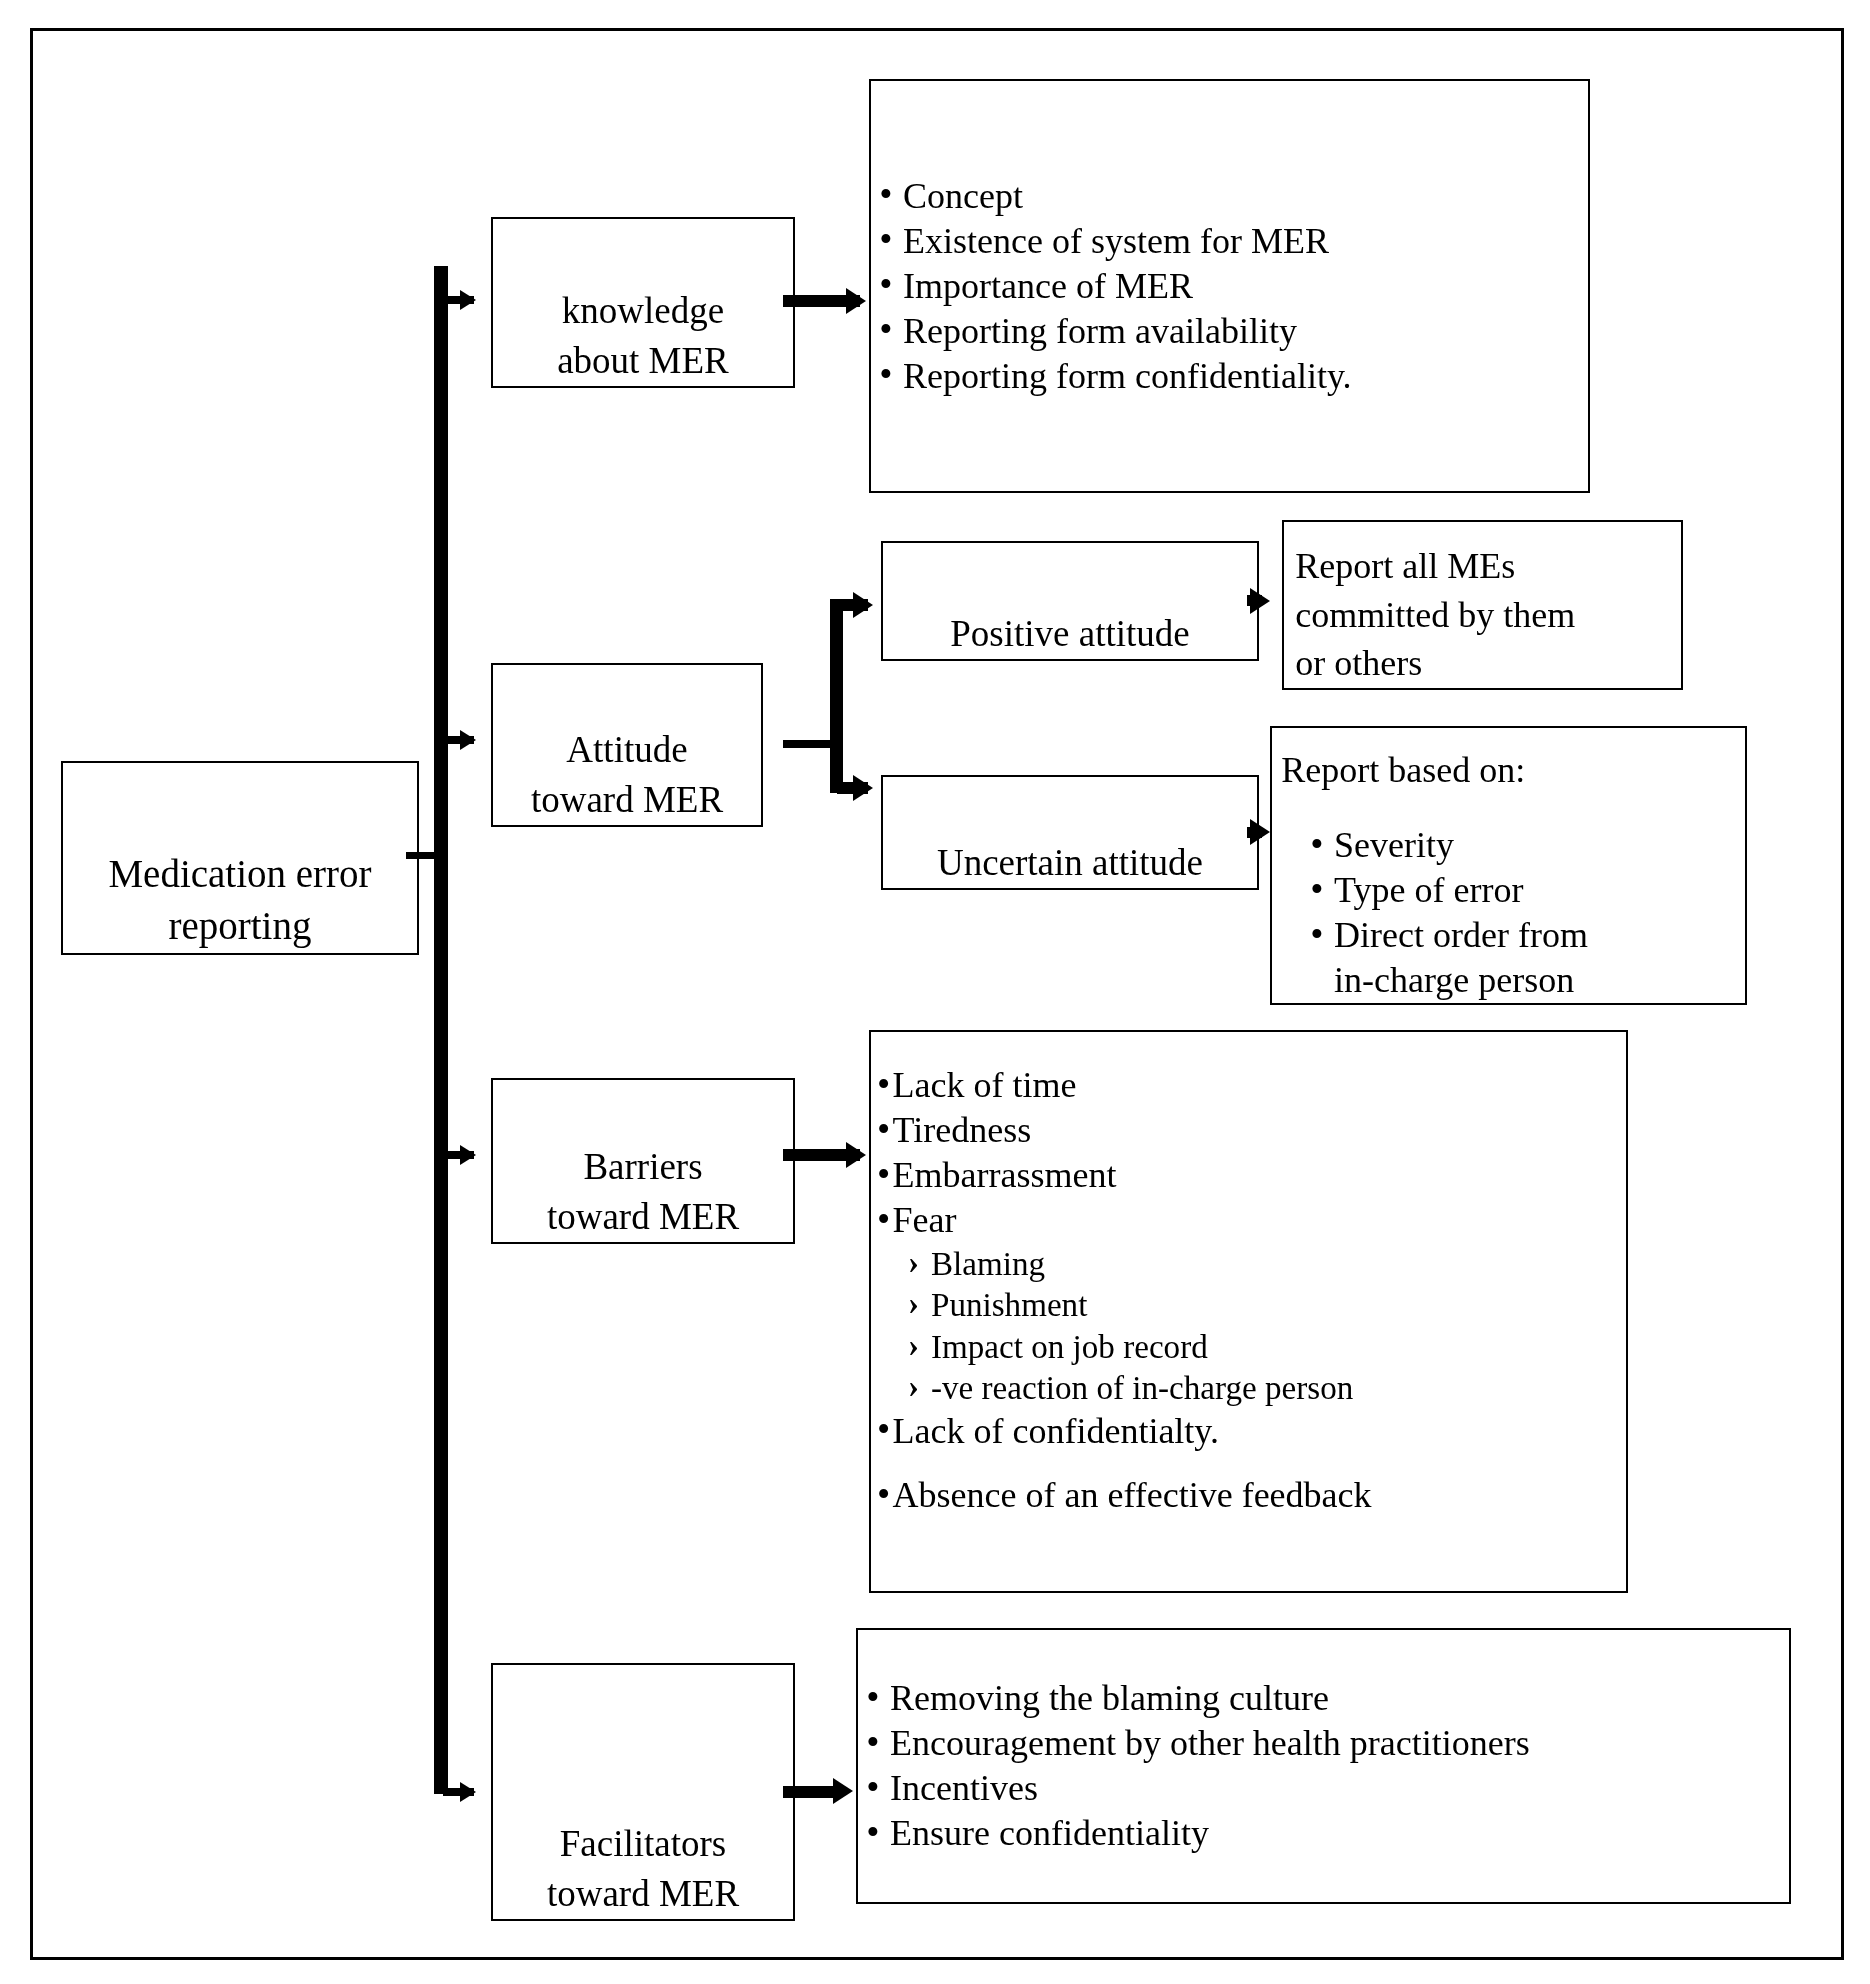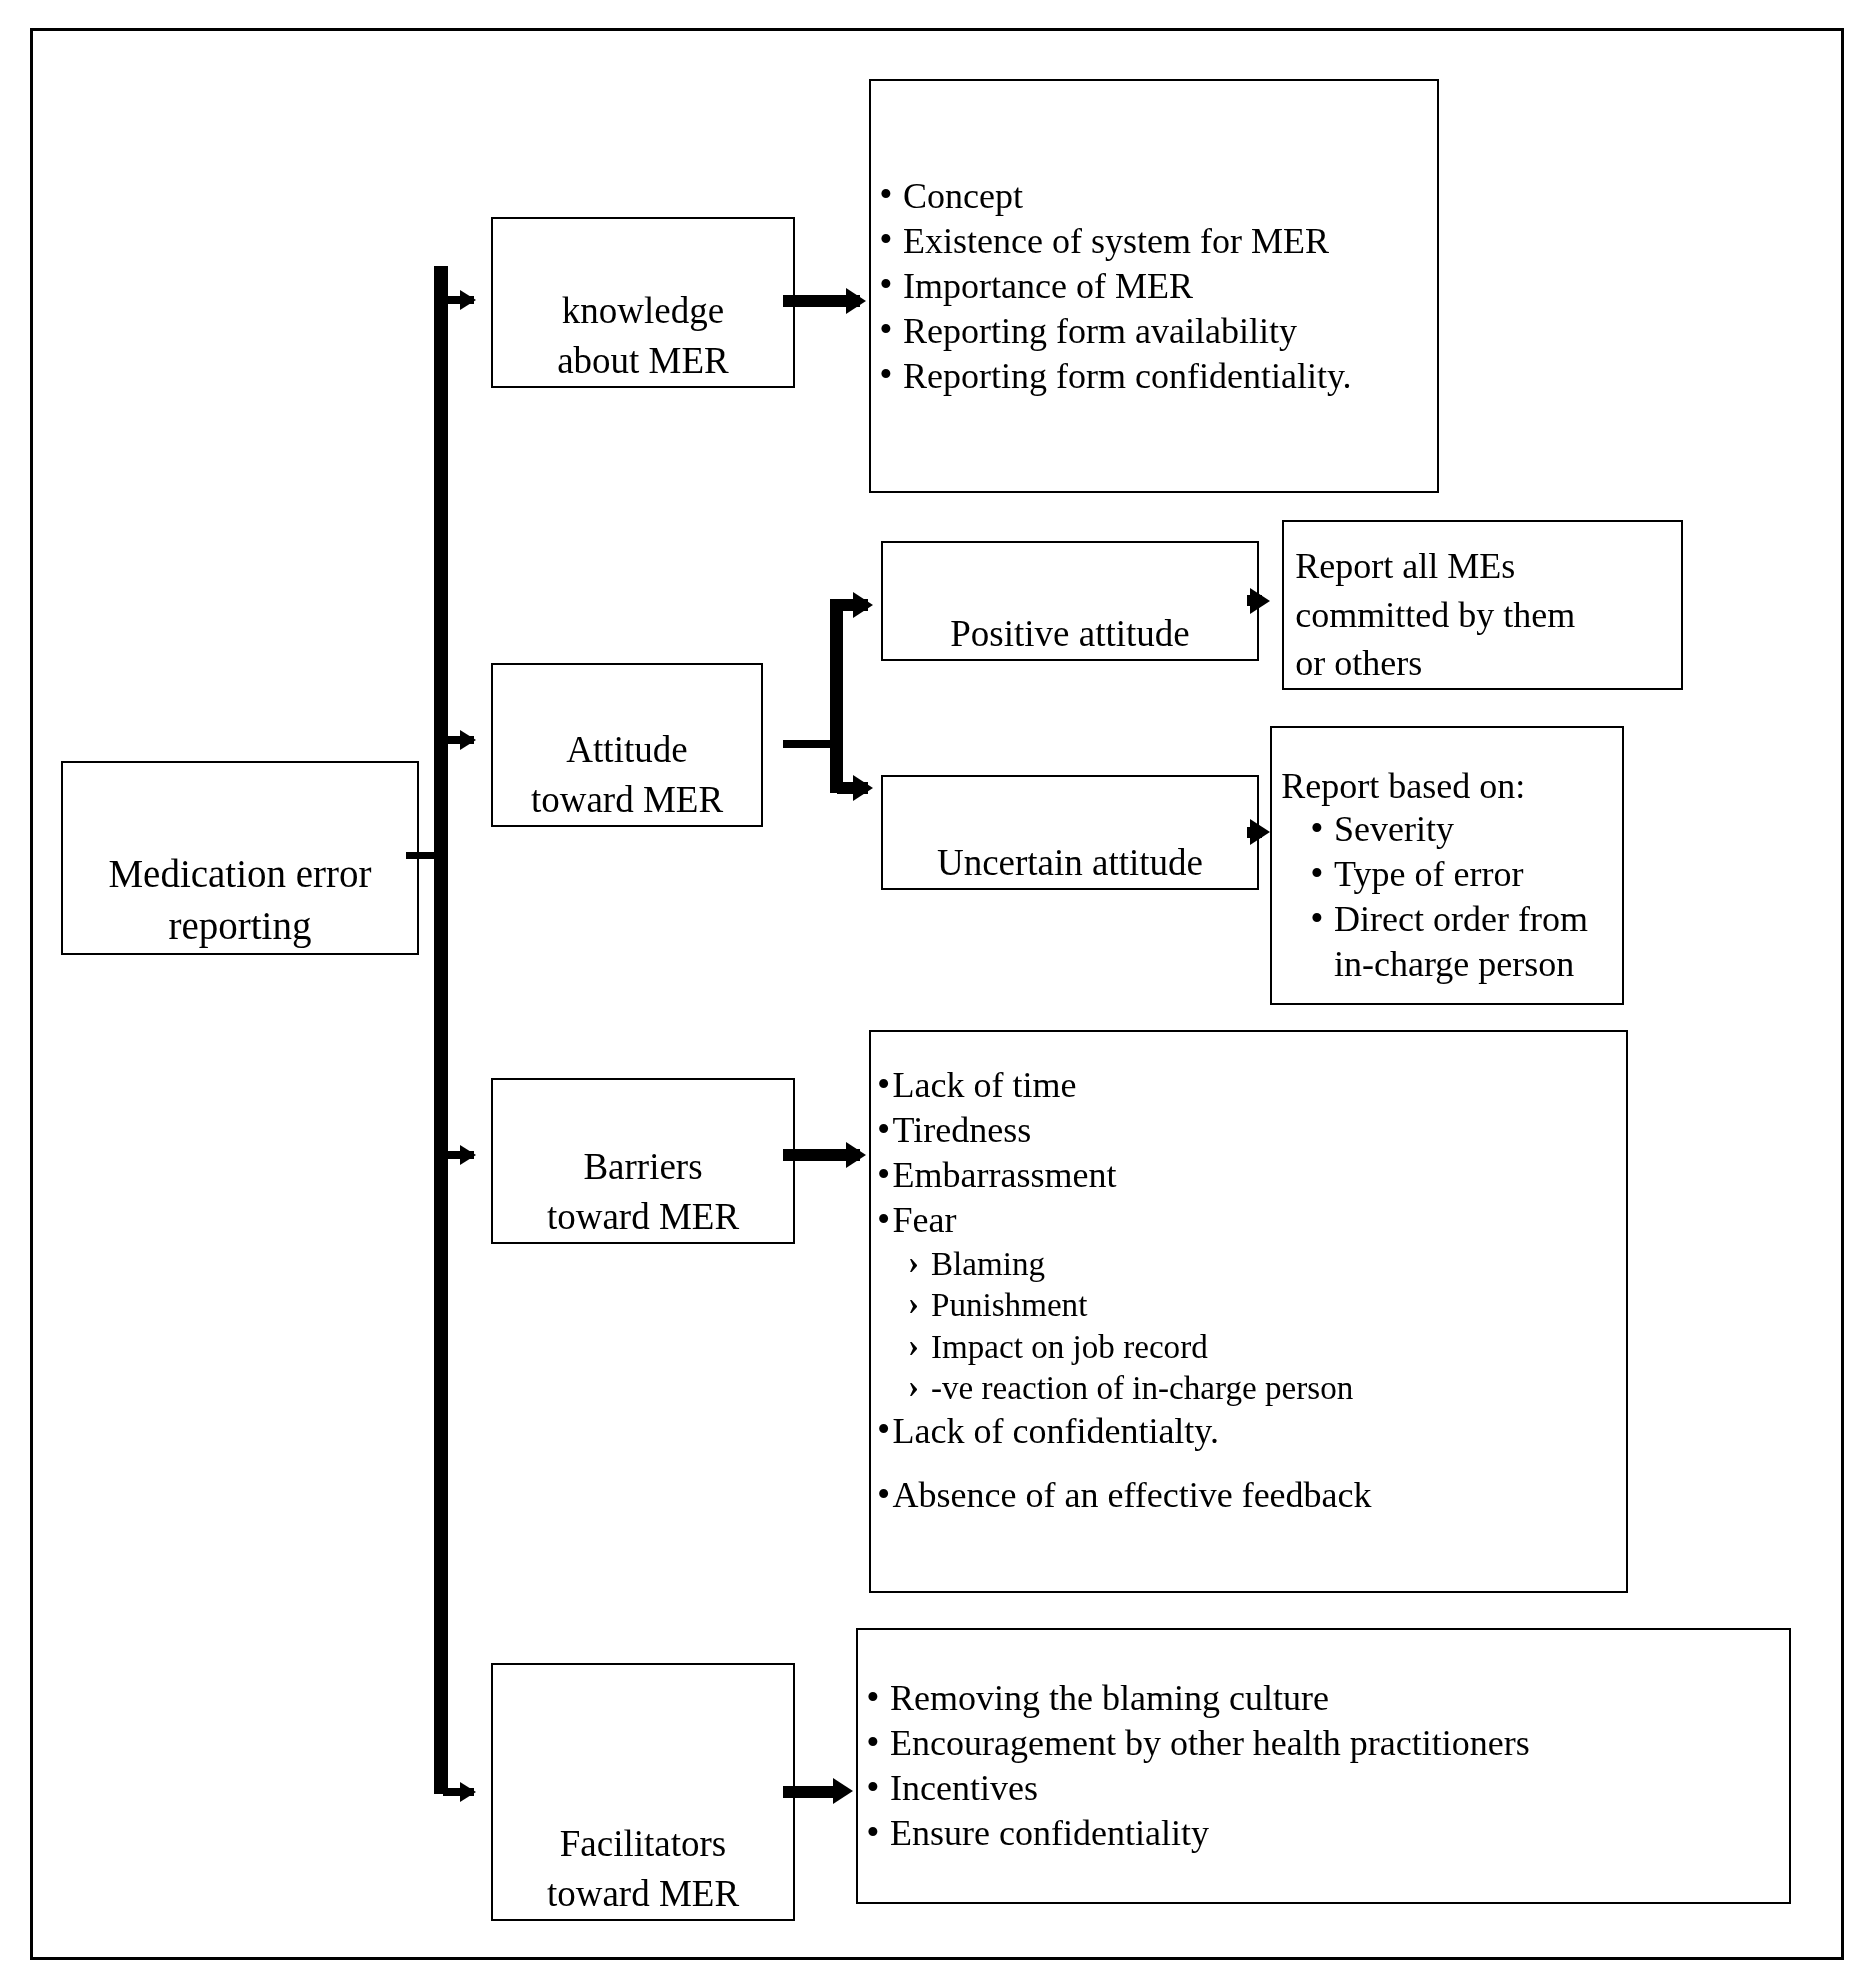--- a/index.html
+++ b/index.html
@@ -130,21 +130,21 @@
   <div class="arrowhead small" style="left:460px; top:290px;"></div>
 
   <div class="box" id="knowledge-box" style="left:479px; top:217px; width:304px; height:171px; font-size:37px;">
     <span class="box-text">knowledge
 about MER</span>
   </div>
 
   <div class="hline" style="left:783px; top:295px; width:77px; height:12.3px;"></div>
   <div class="arrowhead" style="left:846px; top:288px;"></div>
 
-  <div class="panel" id="knowledge-panel" style="left:869px; top:79px; width:570px; height:414px; font-size:36px;">
+  <div class="panel" id="knowledge-panel" style="left:869px; top:79px; width:721px; height:414px; font-size:36px;">
     <ul>
       <li>Concept</li>
       <li>Existence of system for MER</li>
       <li>Importance of MER</li>
       <li>Reporting form availability</li>
       <li>Reporting form confidentiality.</li>
     </ul>
   </div>
 
   <div class="hline" style="left:443px; top:736px; width:31px; height:8.2px;"></div>
@@ -177,21 +177,21 @@
 or others</span>
   </div>
 
   <div class="box" id="uncertain-attitude-box" style="left:869px; top:775px; width:378px; height:115px; font-size:37px;">
     <span class="box-text">Uncertain attitude</span>
   </div>
 
   <div class="hline" style="left:1247px; top:827px; width:15.3px; height:11.2px;"></div>
   <div class="arrowhead" style="left:1250px; top:819px;"></div>
 
-  <div class="panel" id="uncertain-outcome-panel" style="left:1270px; top:726px; width:354px; height:279px; font-size:36px; justify-content:center; padding-top:21px;">
+  <div class="panel" id="uncertain-outcome-panel" style="left:1270px; top:726px; width:477px; height:279px; font-size:36px; justify-content:space-between; padding-top:21px;">
     <div style="padding-left:9.2px;">Report based on:</div>
     <ul style="padding-left:30px;">
       <li>Severity</li>
       <li>Type of error</li>
       <li style="white-space:pre-line;">Direct order from
 in-charge person</li>
     </ul>
   </div>
 
   <div class="hline" style="left:443px; top:1151px; width:31px; height:8.2px;"></div>

